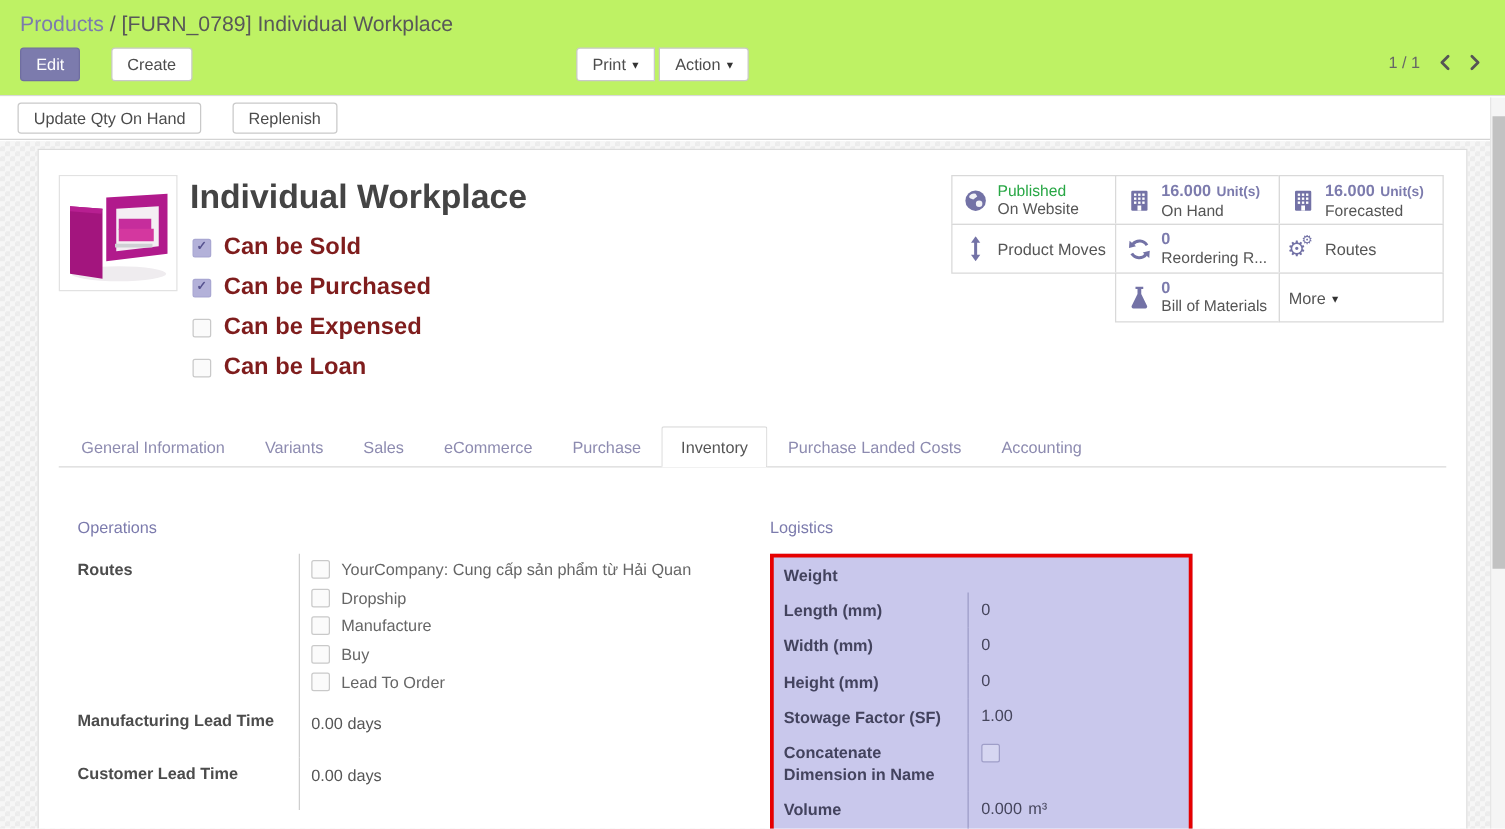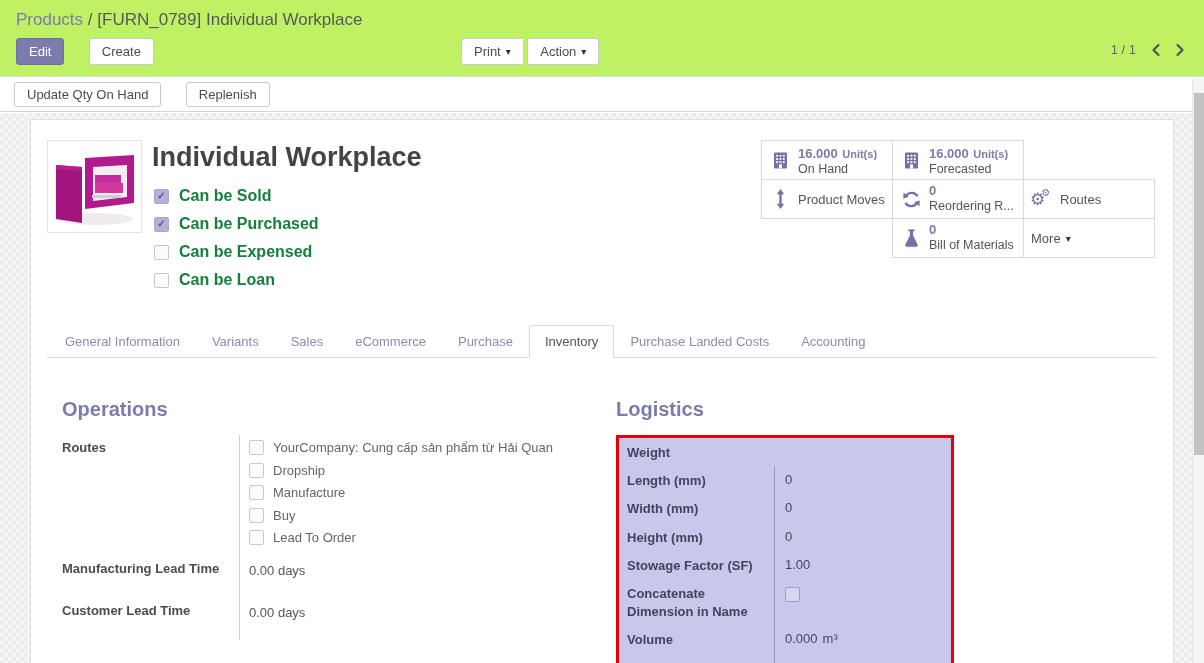--- a/index.html
+++ b/index.html
@@ -37,21 +37,21 @@
       linear-gradient(45deg,#ececec 25%,transparent 25%,transparent 75%,#ececec 75%);
     background-size:8px 8px;background-position:0 0,4px 4px;
   }
   .sheet{background:#fff;border:1px solid #dcdcdc;margin:6px 16px 0 30px;width:1144px;
          box-sizing:border-box;min-height:700px;padding:20px 16px;}
   .sheet-top{display:flex;}
   .product-image{width:95px;height:93px;border:1px solid #e2e2e2;box-sizing:border-box;background:#fff;flex:none;}
   .title-block{flex:1;margin-left:10px;}
   .page-title{font-size:27px;font-weight:bold;color:#444;margin:2px 0 14px 0;}
   .flag-row{display:flex;align-items:center;gap:10px;margin:0 0 10px 2px;}
-  .flag-label{font-size:16px;font-weight:bold;color:#15803d;}
+  .flag-label{font-size:19px;font-weight:bold;color:#7f1d1d;}
   .cb{width:13px;height:13px;border:1px solid #c9c9c9;background:#fbfbfb;border-radius:2px;flex:none;
       display:flex;align-items:center;justify-content:center;box-sizing:content-box;}
   .cb.checked{background:#b3b1d9;border-color:#a9a7d2;}
   .cb.checked::after{content:"\2713";font-size:10px;font-weight:bold;color:#55518e;line-height:1;}
   
   .stat-grid{width:396px;flex:none;}
   .stat-row{display:flex;}
   .stat-row + .stat-row .stat-cell{margin-top:-1px;}
   .stat-cell{width:132px;height:40px;box-sizing:border-box;border:1px solid #d9d9d9;background:#fff;
              display:flex;align-items:center;gap:7px;padding:0 7px;cursor:pointer;overflow:hidden;}
@@ -67,21 +67,21 @@
   .gear-glyph{color:#7372a6;font-size:17px;line-height:1;}
   .gear-glyph-small{color:#7372a6;font-size:10px;line-height:1;position:relative;top:-6px;left:-4px;}
   
   .tabs{display:flex;list-style:none;margin:26px 0 0 0;padding:0 0 0 2px;border-bottom:1px solid #d9d9d9;}
   .tab{font-size:13px;color:#8d8bb0;padding:8px 15px;cursor:pointer;border:1px solid transparent;margin-bottom:-1px;}
   .tab.active{color:#555;background:#fff;border-color:#d9d9d9;border-bottom-color:#fff;border-radius:2px 2px 0 0;}
   
   .groups{display:flex;margin-top:40px;padding:0 0 0 15px;}
   .group-left{width:540px;flex:none;margin-right:14px;}
   .group-right{width:345px;flex:none;}
-  .group-title{font-size:20px;font-weight:bold;color:#7c7bad;margin:0 0 14px 0;}
+  .group-title{font-size:13px;font-weight:normal;color:#7c7bad;margin:0 0 14px 0;}
   .frow{display:flex;}
   .flbl{width:177px;flex:none;font-size:13px;font-weight:bold;color:#4c4c4c;padding:4px 10px 4px 0;box-sizing:border-box;line-height:1.35;}
   .fval{flex:1;border-left:1px solid #cfcfcf;padding:4px 0 4px 9px;font-size:13px;color:#555;line-height:1.35;}
   .route-line{display:flex;align-items:center;gap:9px;margin-bottom:5px;}
   .route-label{font-size:13px;color:#666;}
   .lead-row .fval{padding-top:6px;}
   .lead-row{min-height:42px;}
   
   .hl-box{border:3px solid #e60000;background:#c9c8ec;width:338px;box-sizing:border-box;}
   .lrow{display:flex;min-height:28px;}
@@ -166,38 +166,28 @@
           <span class="cb"></span>
           <span class="flag-label">Can be Loan</span>
         </div>
       </div>
 
       <div class="stat-grid">
         <div class="stat-row">
           <div class="stat-cell">
             <span class="stat-icon">
               <svg width="19" height="19" viewBox="0 0 19 19">
-                  <rect x="3" y="1.5" width="13" height="16" rx="1" fill="#7372a6"></rect>
-                  <g fill="#fff">
-                    <rect x="5.2" y="3.8" width="1.9" height="1.9"></rect>
-                    <rect x="8.5" y="3.8" width="1.9" height="1.9"></rect>
-                    <rect x="11.8" y="3.8" width="1.9" height="1.9"></rect>
-                    <rect x="5.2" y="7" width="1.9" height="1.9"></rect>
-                    <rect x="8.5" y="7" width="1.9" height="1.9"></rect>
-                    <rect x="11.8" y="7" width="1.9" height="1.9"></rect>
-                    <rect x="5.2" y="10.2" width="1.9" height="1.9"></rect>
-                    <rect x="8.5" y="10.2" width="1.9" height="1.9"></rect>
-                    <rect x="11.8" y="10.2" width="1.9" height="1.9"></rect>
-                    <rect x="8" y="13.4" width="3" height="4.1"></rect>
-                  </g>
-                </svg>
-            </span>
-            <span class="stat-text">
-              <div><span class="stat-value">16.000</span> <span class="stat-unit">Unit(s)</span></div>
-              <div class="stat-label">On Hand</div>
+                  <circle cx="9.5" cy="9.5" r="8.2" fill="#7372a6"></circle>
+                  <path d="M4.2 6.5 Q6 3.2 9.5 4 L10.8 6.2 L7.6 8.6 L5 7.6 Z" fill="#fff" opacity="0.9"></path>
+                  <circle cx="12.3" cy="12" r="2.6" fill="#fff" opacity="0.9"></circle>
+                </svg>
+            </span>
+            <span class="stat-text">
+              <div class="stat-green">Published</div>
+              <div class="stat-label">On Website</div>
             </span>
           </div>
           <div class="stat-cell">
             <span class="stat-icon">
               <svg width="19" height="19" viewBox="0 0 19 19">
                   <rect x="3" y="1.5" width="13" height="16" rx="1" fill="#7372a6"></rect>
                   <g fill="#fff">
                     <rect x="5.2" y="3.8" width="1.9" height="1.9"></rect>
                     <rect x="8.5" y="3.8" width="1.9" height="1.9"></rect>
                     <rect x="11.8" y="3.8" width="1.9" height="1.9"></rect>
@@ -206,20 +196,43 @@
                     <rect x="11.8" y="7" width="1.9" height="1.9"></rect>
                     <rect x="5.2" y="10.2" width="1.9" height="1.9"></rect>
                     <rect x="8.5" y="10.2" width="1.9" height="1.9"></rect>
                     <rect x="11.8" y="10.2" width="1.9" height="1.9"></rect>
                     <rect x="8" y="13.4" width="3" height="4.1"></rect>
                   </g>
                 </svg>
             </span>
             <span class="stat-text">
               <div><span class="stat-value">16.000</span> <span class="stat-unit">Unit(s)</span></div>
+              <div class="stat-label">On Hand</div>
+            </span>
+          </div>
+          <div class="stat-cell">
+            <span class="stat-icon">
+              <svg width="19" height="19" viewBox="0 0 19 19">
+                  <rect x="3" y="1.5" width="13" height="16" rx="1" fill="#7372a6"></rect>
+                  <g fill="#fff">
+                    <rect x="5.2" y="3.8" width="1.9" height="1.9"></rect>
+                    <rect x="8.5" y="3.8" width="1.9" height="1.9"></rect>
+                    <rect x="11.8" y="3.8" width="1.9" height="1.9"></rect>
+                    <rect x="5.2" y="7" width="1.9" height="1.9"></rect>
+                    <rect x="8.5" y="7" width="1.9" height="1.9"></rect>
+                    <rect x="11.8" y="7" width="1.9" height="1.9"></rect>
+                    <rect x="5.2" y="10.2" width="1.9" height="1.9"></rect>
+                    <rect x="8.5" y="10.2" width="1.9" height="1.9"></rect>
+                    <rect x="11.8" y="10.2" width="1.9" height="1.9"></rect>
+                    <rect x="8" y="13.4" width="3" height="4.1"></rect>
+                  </g>
+                </svg>
+            </span>
+            <span class="stat-text">
+              <div><span class="stat-value">16.000</span> <span class="stat-unit">Unit(s)</span></div>
               <div class="stat-label">Forecasted</div>
             </span>
           </div>
         </div>
         <div class="stat-row">
           <div class="stat-cell">
             <span class="stat-icon">
               <svg width="13" height="20" viewBox="0 0 13 20">
                   <path d="M6.5 4 V16" stroke="#7372a6" stroke-width="2.4"></path>
                   <polygon points="6.5,0 2.8,5.2 10.2,5.2" fill="#7372a6"></polygon>

